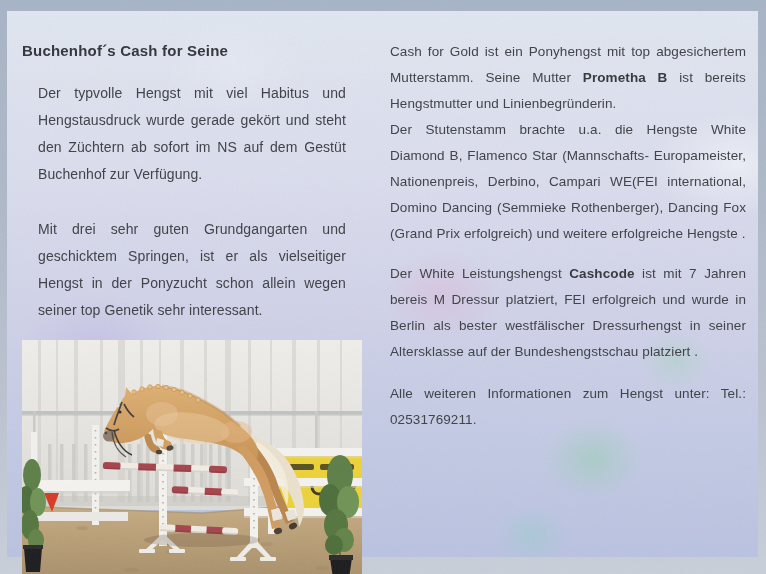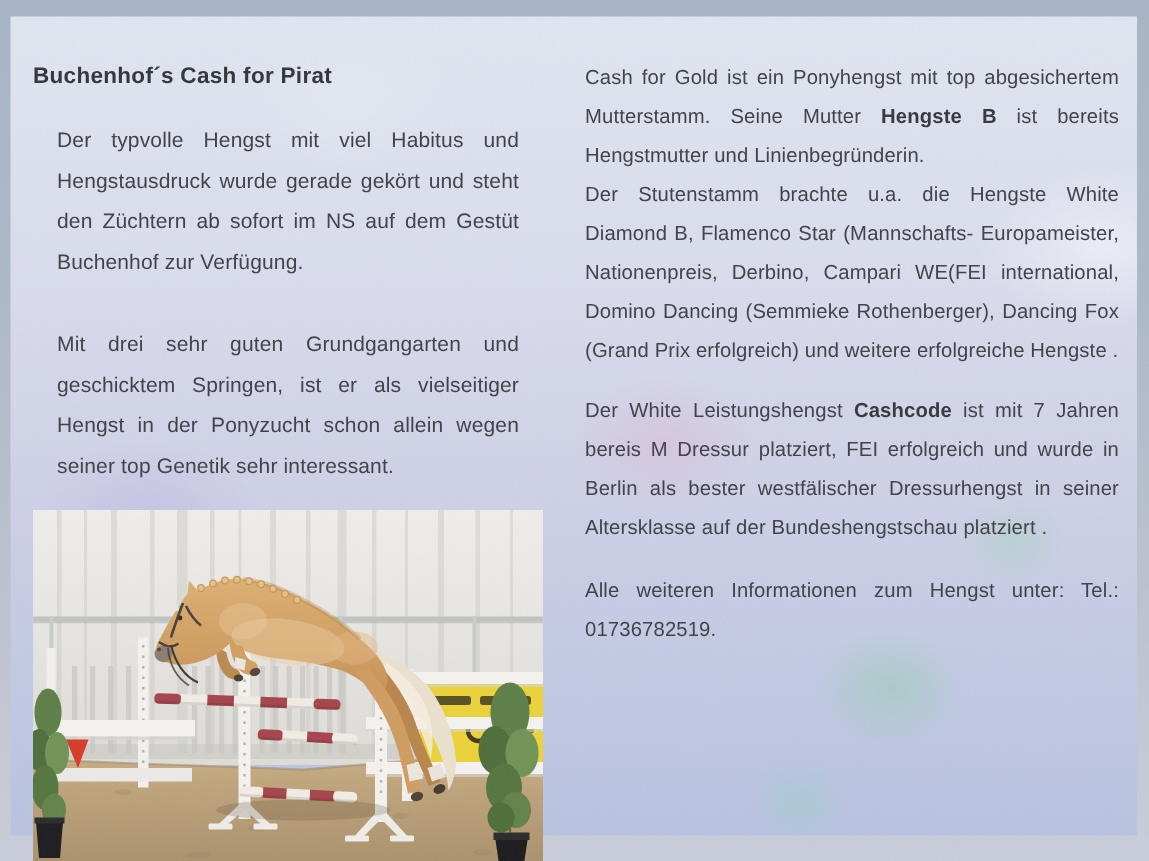--- a/index.html
+++ b/index.html
@@ -35,21 +35,21 @@
   figure.photo svg{display:block;}
   .grain{position:absolute;inset:0;pointer-events:none;opacity:.45;}
 </style>
 </head>
 <body>
 
 <div class="page">
   <div class="inner">
 
     <div class="col-left">
-      <h1 class="title">Buchenhof´s Cash for Pirat</h1>
+      <h1 class="title">Buchenhof´s Cash for Seine</h1>
       <p>Der typvolle Hengst mit viel Habitus und Hengstausdruck wurde gerade gekört und steht den Züchtern ab sofort im NS auf dem Gestüt Buchenhof zur Verfügung.</p>
       <p class="gap">Mit drei sehr guten Grundgangarten und geschicktem Springen, ist er als vielseitiger Hengst in der Ponyzucht schon allein wegen seiner top Genetik sehr interessant.</p>
 
       <figure class="photo">
         <svg viewBox="0 0 340 243" width="340" height="243">
           <defs>
             <linearGradient id="curt" x1="0" y1="0" x2="0" y2="1">
               <stop offset="0" stop-color="#f0eeea"></stop>
                 <stop offset="1" stop-color="#dddcd7"></stop>
             </linearGradient>
@@ -265,24 +265,24 @@
               <path d="M92,90 C95,102 101,111 110,115" stroke="#3c3733" stroke-width="1.4" fill="none"></path>
               <path d="M90,92 C91,103 96,112 104,117" stroke="#3c3733" stroke-width="1.2" fill="none" opacity="0.8"></path>
               <circle cx="96" cy="66" r="1.3" fill="#e9e6e0"></circle>
             </g>
           </g>
         </svg>
       </figure>
     </div>
 
     <div class="col-right">
-      <p><span>Cash for Gold ist ein Ponyhengst mit top abgesichertem Mutterstamm. Seine Mutter </span><strong>Hengste B</strong><span> ist bereits Hengstmutter und Linienbegründerin.</span></p>
+      <p><span>Cash for Gold ist ein Ponyhengst mit top abgesichertem Mutterstamm. Seine Mutter </span><strong>Prometha B</strong><span> ist bereits Hengstmutter und Linienbegründerin.</span></p>
       <p>Der Stutenstamm brachte u.a. die Hengste White Diamond B, Flamenco Star (Mannschafts- Europameister, Nationenpreis, Derbino, Campari WE(FEI international, Domino Dancing (Semmieke Rothenberger), Dancing Fox (Grand Prix erfolgreich) und weitere erfolgreiche Hengste .</p>
       <p class="gap-sire"><span>Der White Leistungshengst </span><strong>Cashcode</strong><span> ist mit 7 Jahren bereis M Dressur platziert, FEI erfolgreich und wurde in Berlin als bester westfälischer Dressurhengst in seiner Altersklasse auf der Bundeshengstschau platziert .</span></p>
-      <p class="gap-contact">Alle weiteren Informationen zum Hengst unter: Tel.: 01736782519.</p>
+      <p class="gap-contact">Alle weiteren Informationen zum Hengst unter: Tel.: 02531769211.</p>
     </div>
 
   </div>
 
   <svg class="grain" width="766" height="574">
     <filter id="grainF">
       <feTurbulence type="fractalNoise" baseFrequency="0.8" numOctaves="2" stitchTiles="stitch"></feTurbulence>
       <feColorMatrix type="saturate" values="0"></feColorMatrix>
       <feComponentTransfer>
           <feFuncA type="linear" slope="0.16" intercept="0"></feFuncA>

